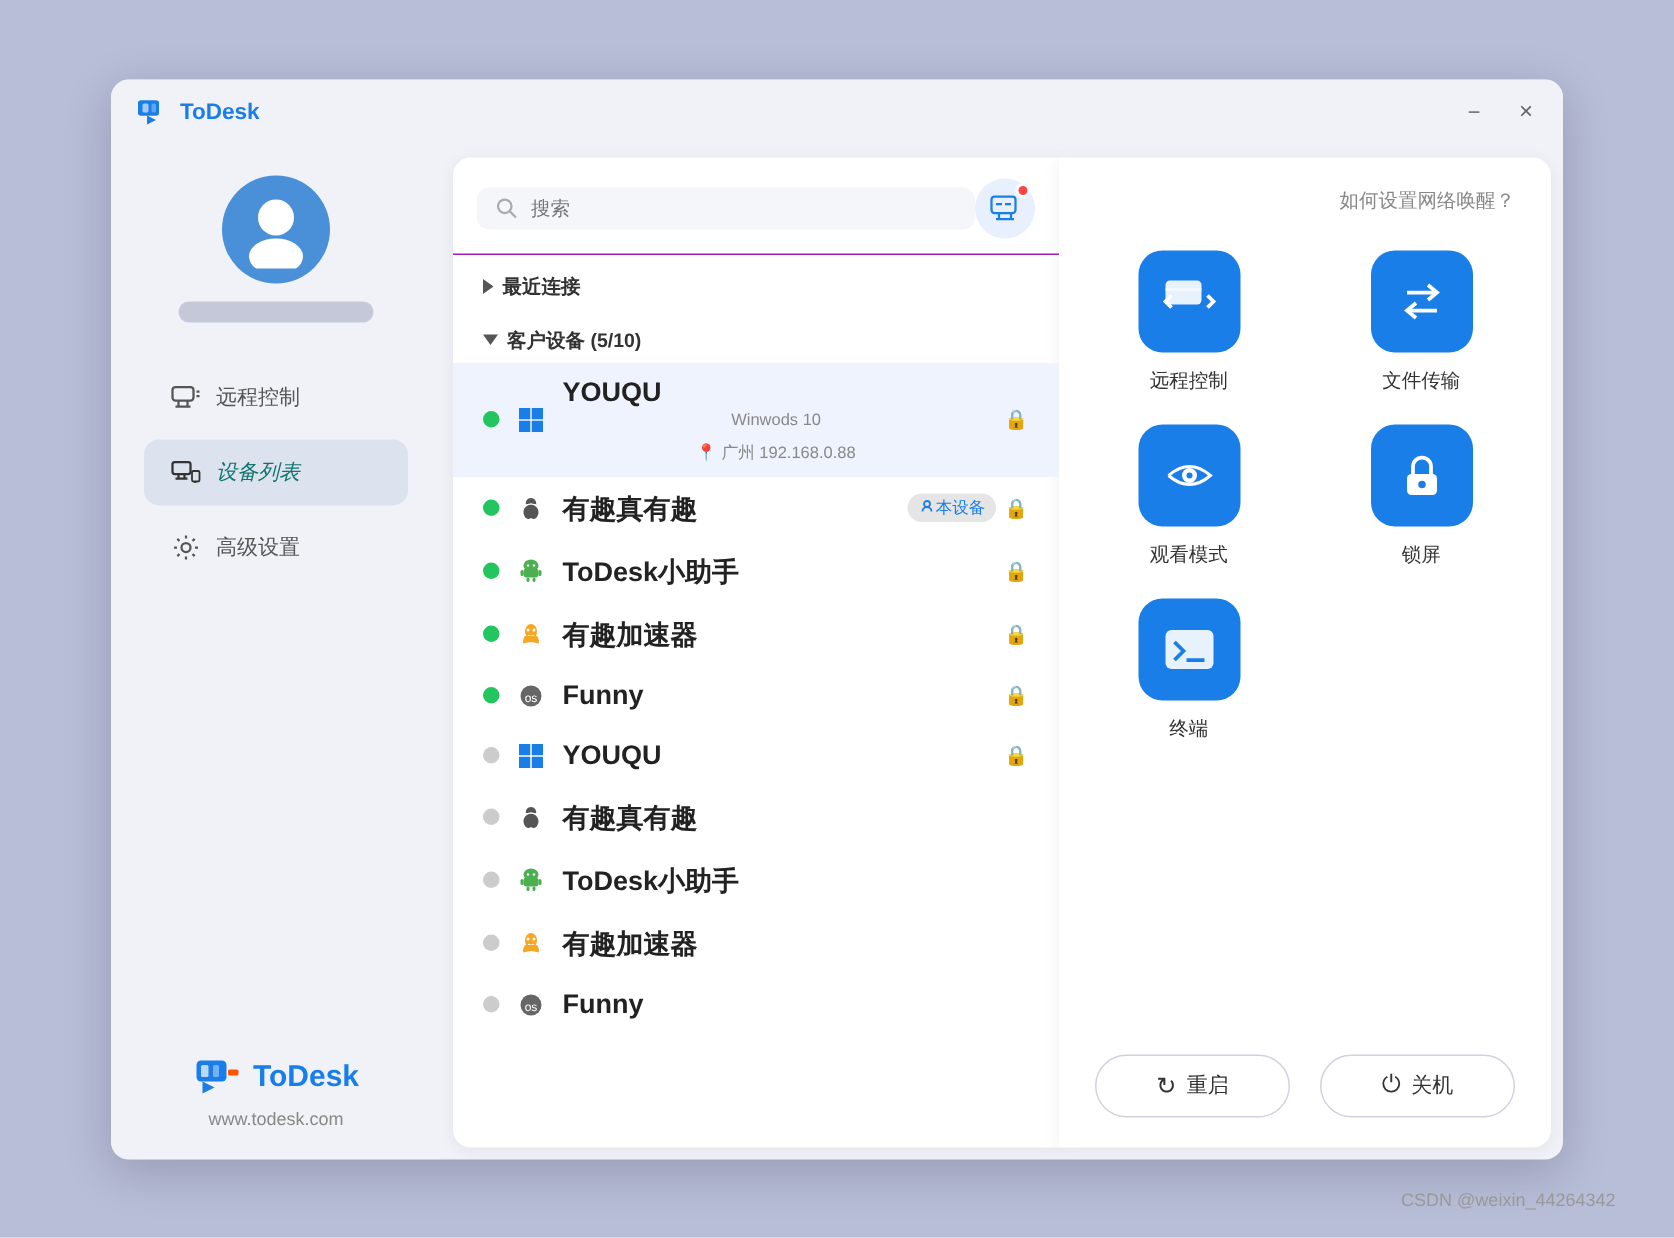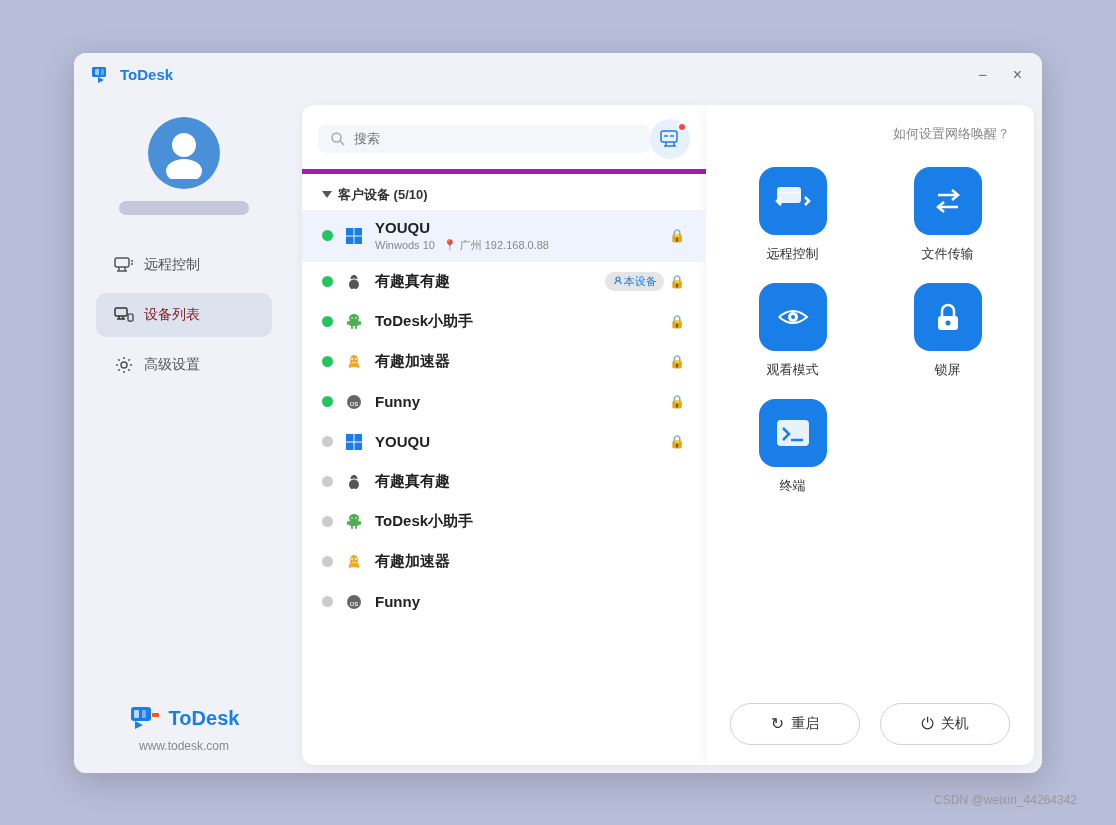--- a/index.html
+++ b/index.html
@@ -115,21 +115,22 @@
       gap: 10px;
       padding: 0 18px;
       border-radius: 10px;
       cursor: pointer;
       color: #555;
       font-size: 14px;
       font-weight: 500;
     }
     .nav-item.active {
       background: #dde2ef;
-      color: #7f1d1d;
+      color: #0f766e;
+      font-style: italic;
     }
     .nav-icon {
       width: 20px;
       height: 20px;
       display: flex;
       align-items: center;
       justify-content: center;
       color: #555;
     }
     .sidebar-footer {
@@ -166,21 +167,21 @@
       flex-direction: column;
       overflow: hidden;
       margin: 8px 0 8px 8px;
       box-shadow: 0 2px 12px rgba(0,0,0,0.06);
     }
     .search-bar {
       padding: 14px 16px 10px 16px;
       display: flex;
       align-items: center;
       gap: 0;
-      border-bottom: 5px solid #a21caf;
+      border-bottom: 1px solid #a21caf;
       flex-shrink: 0;
       justify-content: flex-end;
     }
     .search-input-wrap {
       flex: 1;
       display: flex;
       align-items: center;
       gap: 8px;
       background: #f5f6fa;
       border-radius: 8px;
@@ -270,31 +271,32 @@
       display: flex;
       align-items: center;
       justify-content: center;
       font-size: 16px;
     }
     .device-info {
       flex: 1;
       min-width: 0;
     }
     .device-name {
-      font-size: 15px;
+      font-size: 18px;
       font-weight: 600;
       color: #222;
     }
     .device-sub {
       font-size: 11px;
       color: #888;
       margin-top: 2px;
       display: flex;
       align-items: center;
       gap: 8px;
+      flex-direction: column;
     }
     .device-tags {
       display: flex;
       align-items: center;
       gap: 6px;
       flex-shrink: 0;
     }
     .tag-this-device {
       background: #e5e5e5;
       color: #1a7ee8;
@@ -495,20 +497,24 @@
             <line x1="5" y1="18" x2="17" y2="18" stroke="#1a7ee8" stroke-width="1.5"></line>
             <line x1="5" y1="8" x2="9" y2="8" stroke="#1a7ee8" stroke-width="1.5"></line>
             <line x1="11" y1="8" x2="15" y2="8" stroke="#1a7ee8" stroke-width="1.5"></line>
           </svg>
           <div class="monitor-badge"></div>
         </button>
       </div>
 
       <div class="device-list">
 
+        <div class="section-header">
+          <span class="triangle right"></span>
+          <span>最近连接</span>
+        </div>
 
         <div class="section-header">
           <span class="triangle down"></span>
           <span>客户设备 (5/10)</span>
         </div>
 
         <div id="device-items-container">
             <div class="device-item selected">
     <div class="dot online"></div>
     <div class="device-os-icon">

